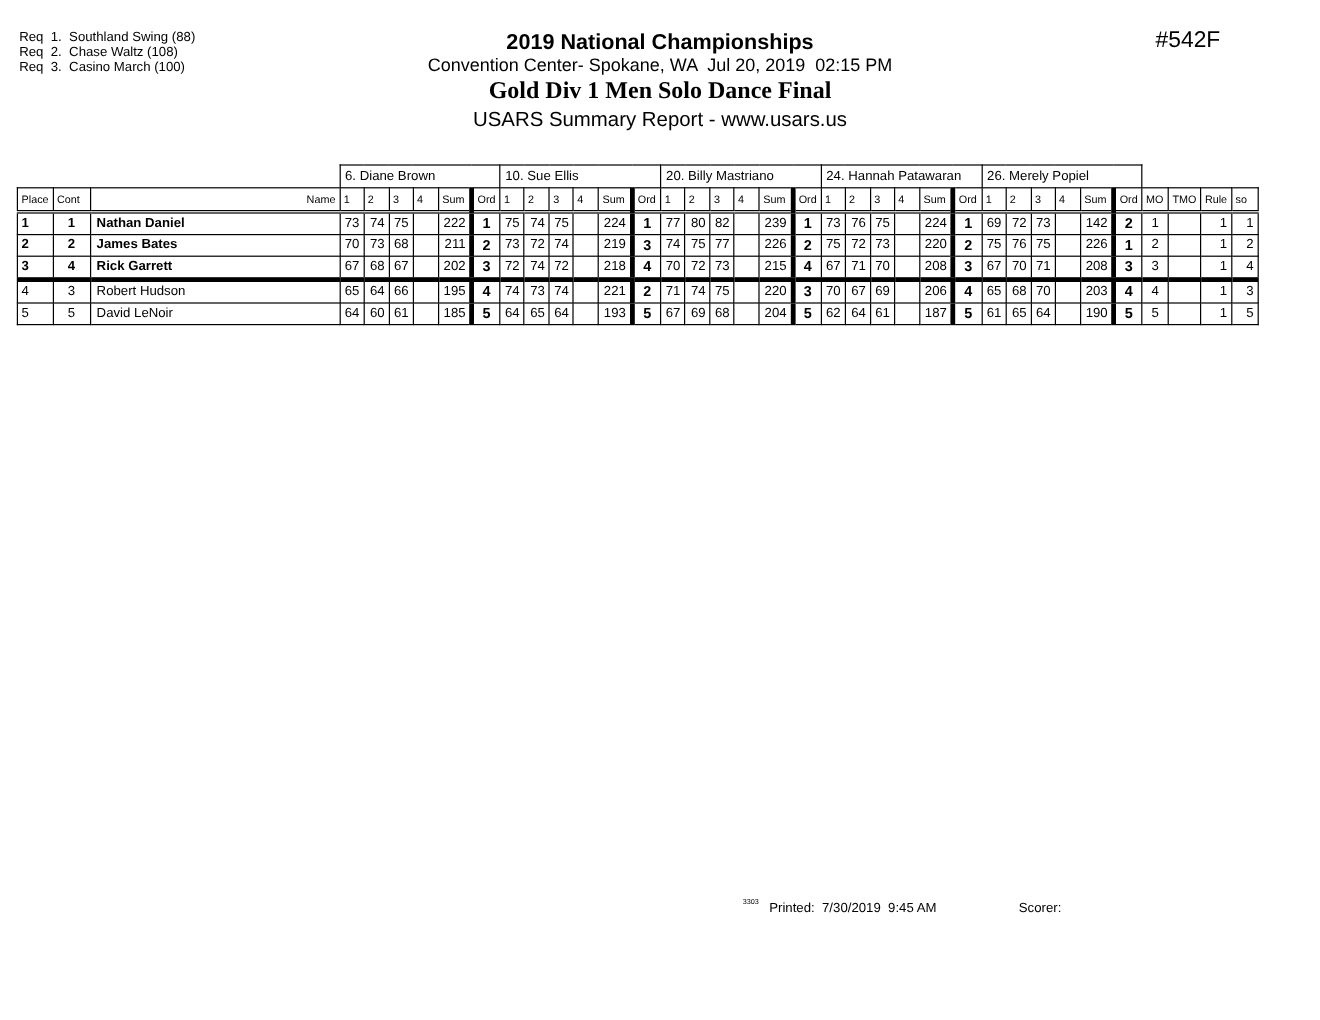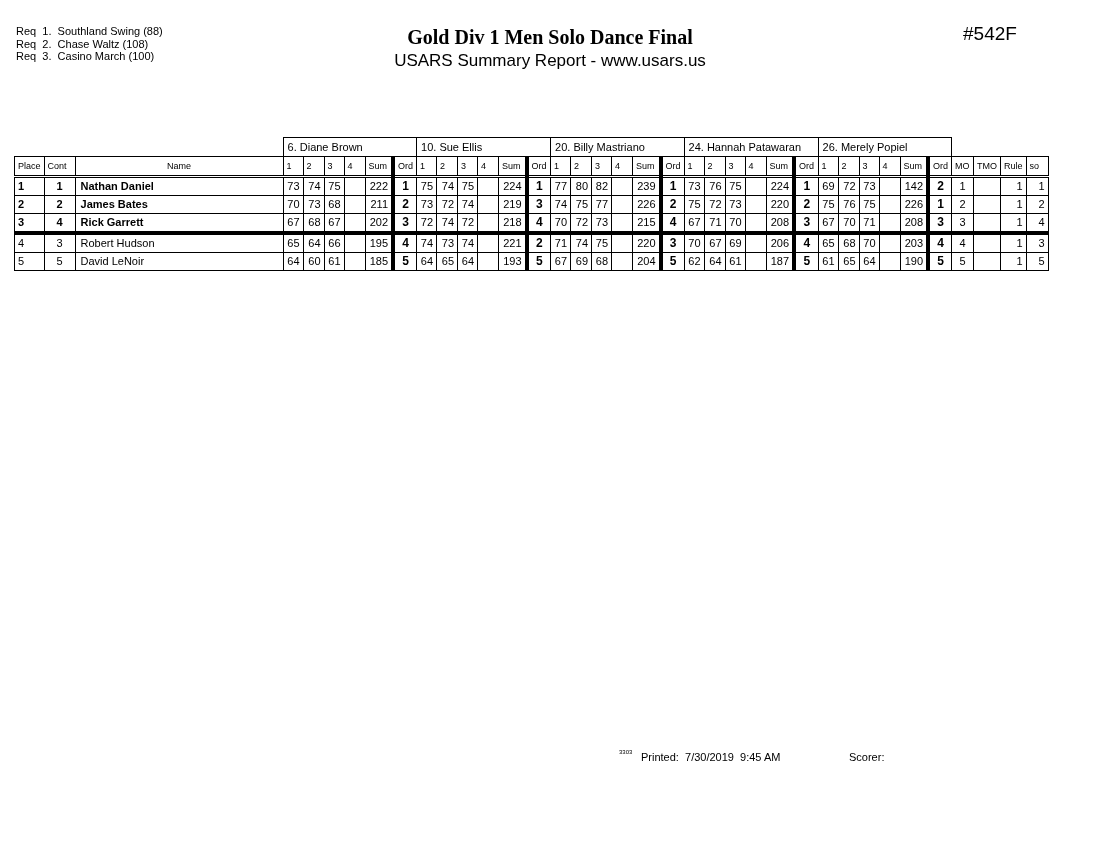--- a/index.html
+++ b/index.html
@@ -11,21 +11,21 @@
   .h-venue { font-size: 15px; line-height: 17px; white-space: pre; }
   .h-event { font-size: 20px; font-weight: bold; line-height: 26px; font-family: Liberation Serif, serif; }
   .h-report { font-size: 17px; line-height: 22px; }
   .evno { position: absolute; left: 963px; top: 23px; font-size: 19px; font-weight: normal; }
 
   table.res { position: absolute; left: 14px; top: 137px; border-collapse: collapse; font-size: 11px; table-layout: fixed; }
   table.res td { border: 1px solid #000; padding: 0 3px; height: 17px; line-height: 17px; white-space: nowrap; overflow: hidden; }
   table.res td.blank { border: none; }
   table.res tr.jrow td.judge { font-size: 11px; text-align: left; padding-left: 4px; height: 18px; }
   table.res tr.colhdr td { font-size: 9px; text-align: left; height: 18px; border-bottom: 3px double #000; }
-  table.res tr.colhdr td.left { text-align: center; }
+  table.res tr.colhdr td.left { text-align: right; }
   td.num { text-align: right; }
   td.ctr { text-align: center; }
   td.ord { font-weight: bold; font-size: 12px; text-align: center; border-left: 4px solid #000 !important; }
   tr.bold td.pl, tr.bold td.ct, tr.bold td.nm { font-weight: bold; }
   tr.cutline td { border-bottom: 4px solid #000; }
   td.pl { text-align: left; }
   td.ct { text-align: center; }
   td.nm { text-align: left; padding-left: 5px !important; margin-left: 24px; }
   .code { position: absolute; left: 619px; top: 749px; font-size: 6px; }
   .printed { position: absolute; left: 641px; top: 751px; font-size: 11px; white-space: pre; }
@@ -34,20 +34,22 @@
 </head>
 <body>
 
 <div class="reqs">
   <div>Req  1.  Southland Swing (88)</div>
   <div>Req  2.  Chase Waltz (108)</div>
   <div>Req  3.  Casino March (100)</div>
 </div>
 
 <div class="header">
+  <div class="h-title">2019 National Championships</div>
+  <div class="h-venue">Convention Center- Spokane, WA  Jul 20, 2019  02:15 PM</div>
   <div class="h-event">Gold Div 1 Men Solo Dance Final</div>
   <div class="h-report">USARS Summary Report - www.usars.us</div>
 </div>
 <div class="evno">#542F</div>
 
 <table class="res">
   <colgroup>
     <col style="width:29px">
       <col style="width:31px">
       <col style="width:208px">

